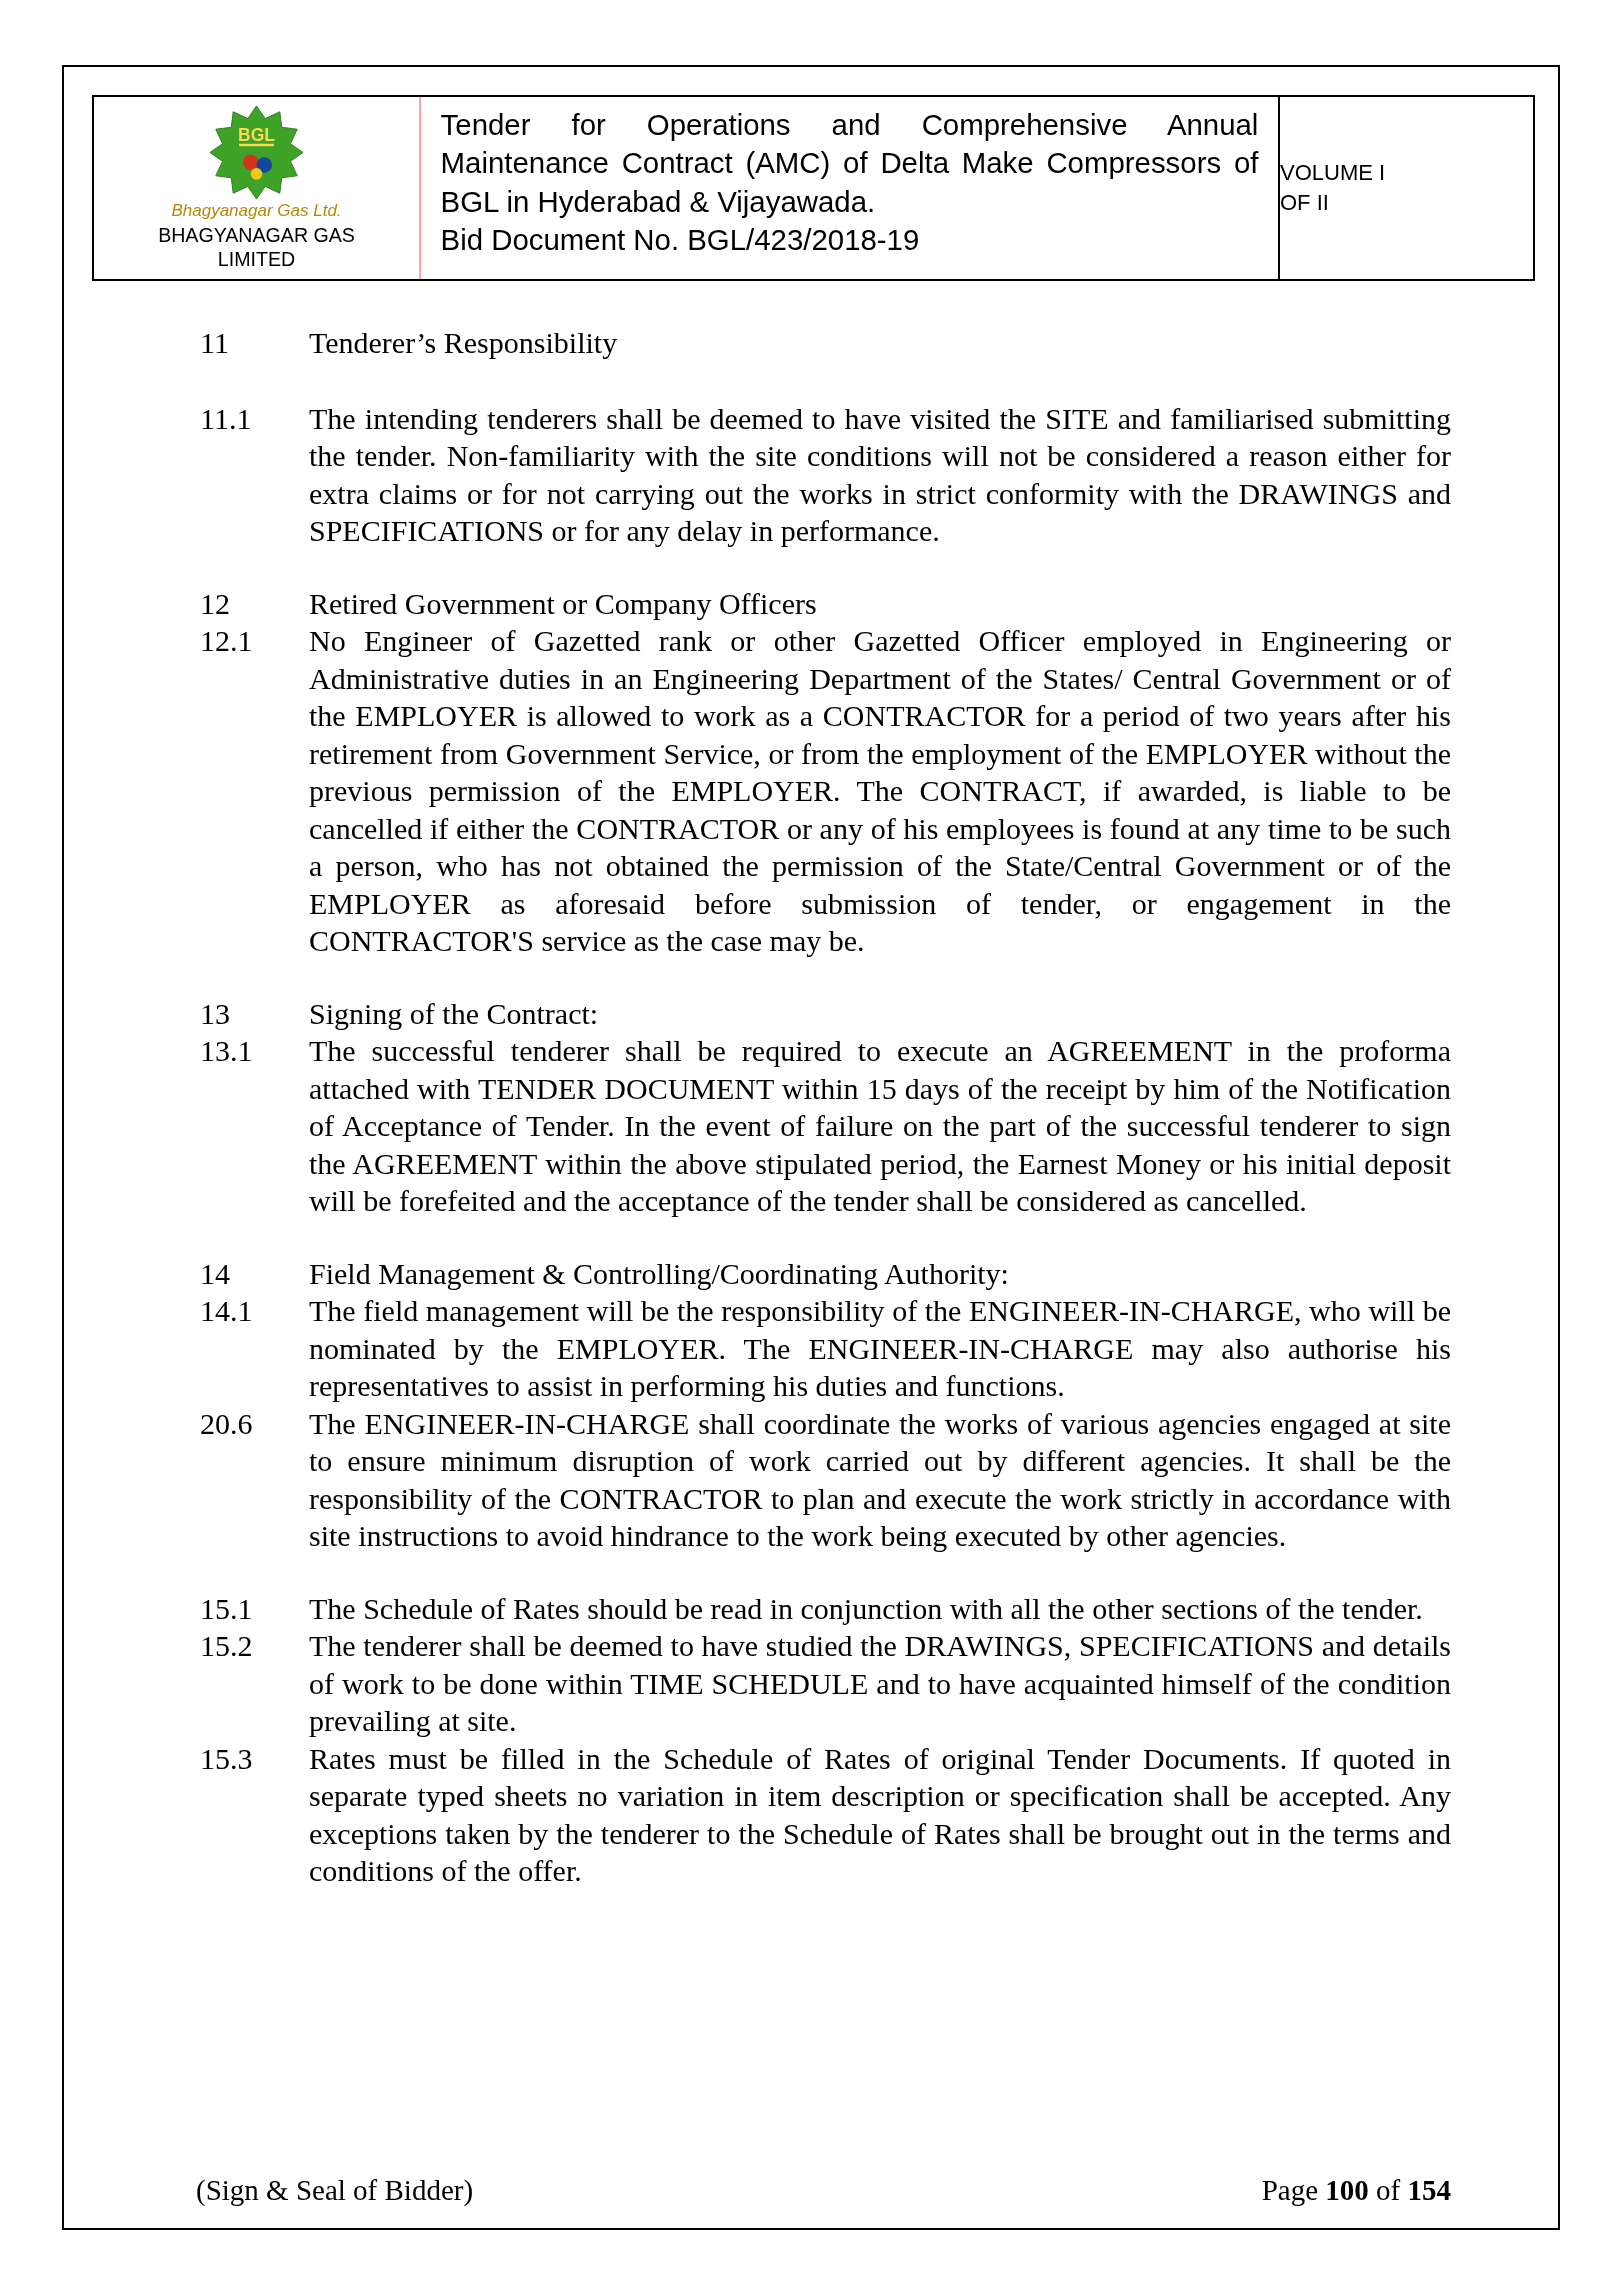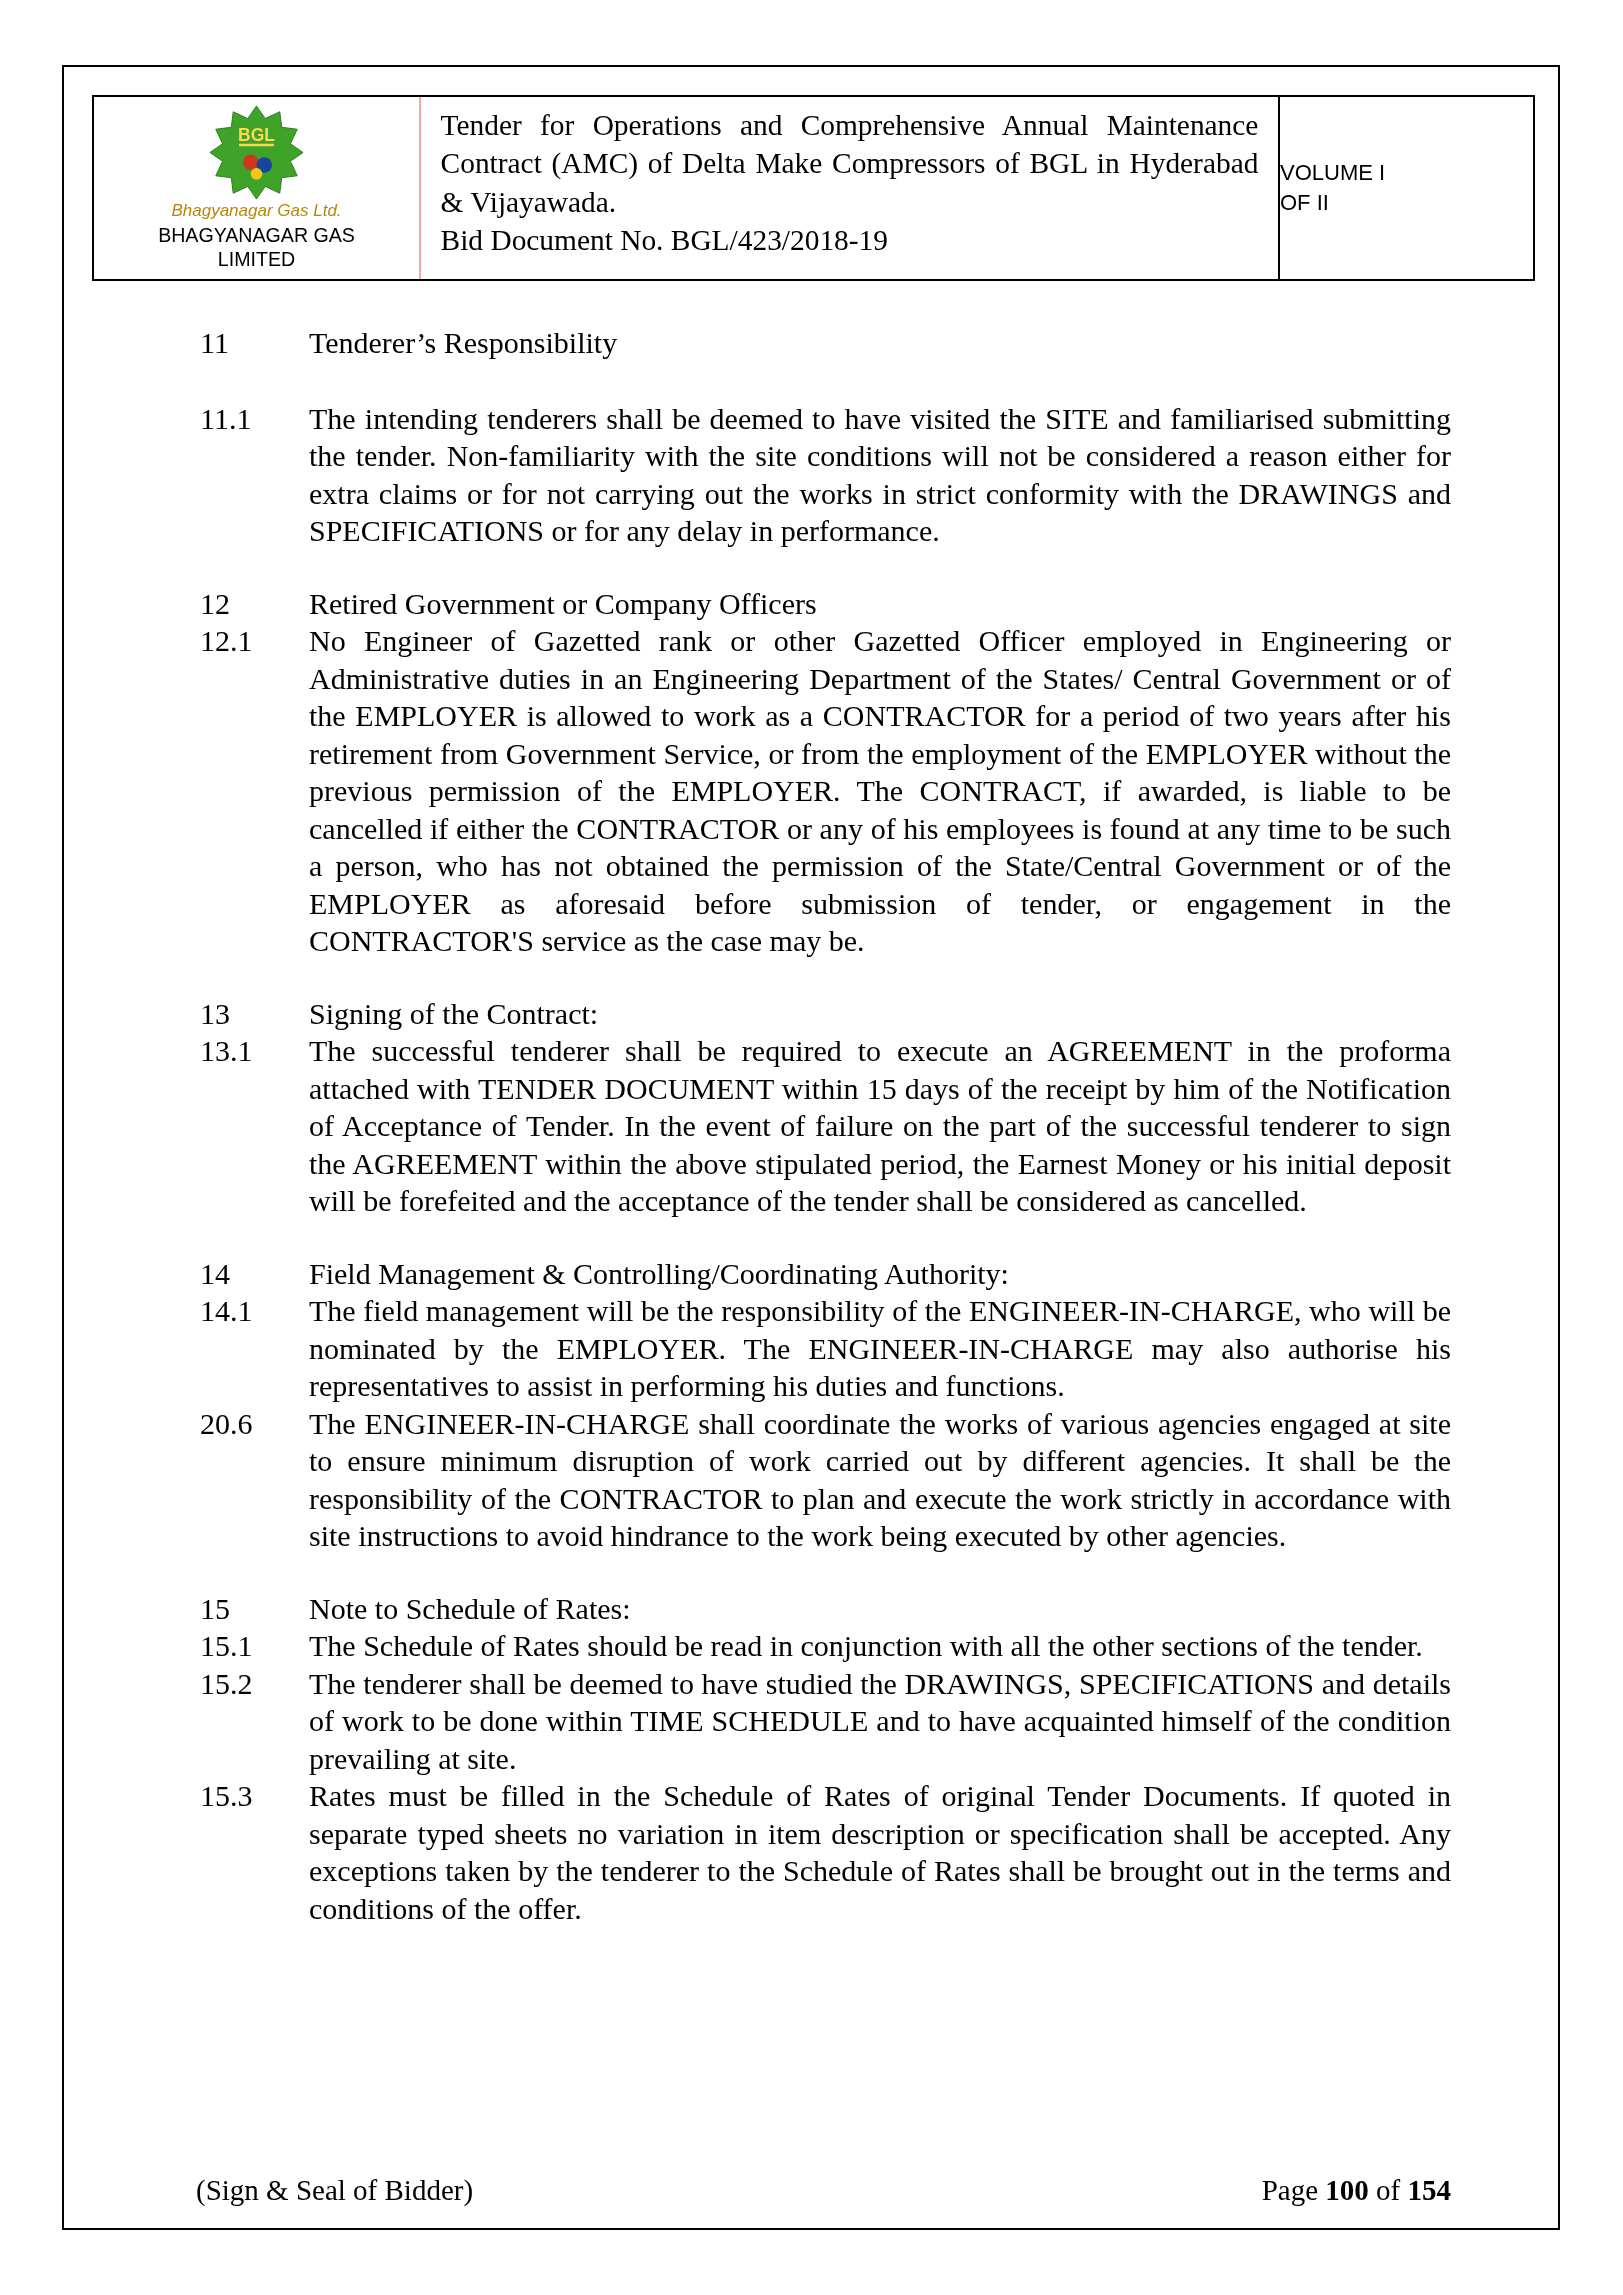--- a/index.html
+++ b/index.html
@@ -55,21 +55,21 @@
     font-size: 19.6px;
     line-height: 1.2;
     text-align: center;
     width: 216px;
     margin-top: 3.9px;
   }
   .cell-title {
     flex: 1 1 auto;
     box-sizing: border-box;
     padding: 9.2px 19.6px 7.9px;
-    font-family: Liberation Serif, serif;
+    font-family: Liberation Sans, sans-serif;
     font-size: 29.4px;
     line-height: 1.3;
   }
   .title-just { text-align: justify; }
   .bid-line { text-align: left; }
   .cell-volume {
     width: 255px;
     flex: 0 0 255px;
     border-left: 2px solid #000;
     box-sizing: border-box;
@@ -187,24 +187,20 @@
         <span class="snum">14.1</span>
         <p class="ctext">The field management will be the responsibility of the ENGINEER-IN-CHARGE, who will be nominated by the EMPLOYER. The ENGINEER-IN-CHARGE may also authorise his representatives to assist in performing his duties and functions.</p>
       </div>
       <div class="srow clause">
         <span class="snum">20.6</span>
         <p class="ctext">The ENGINEER-IN-CHARGE shall coordinate the works of various agencies engaged at site to ensure minimum disruption of work carried out by different agencies. It shall be the responsibility of the CONTRACTOR to plan and execute the work strictly in accordance with site instructions to avoid hindrance to the work being executed by other agencies.</p>
       </div>
     </div>
 
     <div class="sec">
-      <div class="srow heading-row">
-        <span class="snum">15</span>
-        <span class="shead">Note to Schedule of Rates:</span>
-      </div>
       <div class="srow clause">
         <span class="snum">15.1</span>
         <p class="ctext">The Schedule of Rates should be read in conjunction with all the other sections of the tender.</p>
       </div>
       <div class="srow clause">
         <span class="snum">15.2</span>
         <p class="ctext">The tenderer shall be deemed to have studied the DRAWINGS, SPECIFICATIONS and details of work to be done within TIME SCHEDULE and to have acquainted himself of the condition prevailing at site.</p>
       </div>
       <div class="srow clause">
         <span class="snum">15.3</span>

